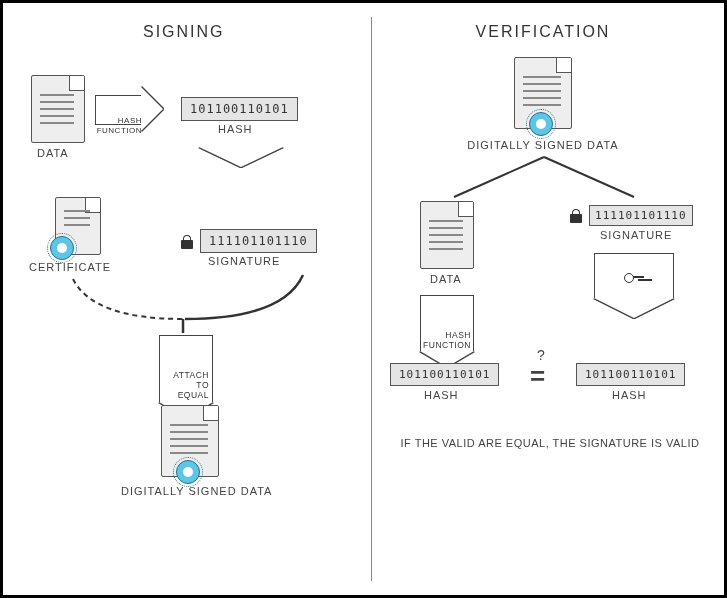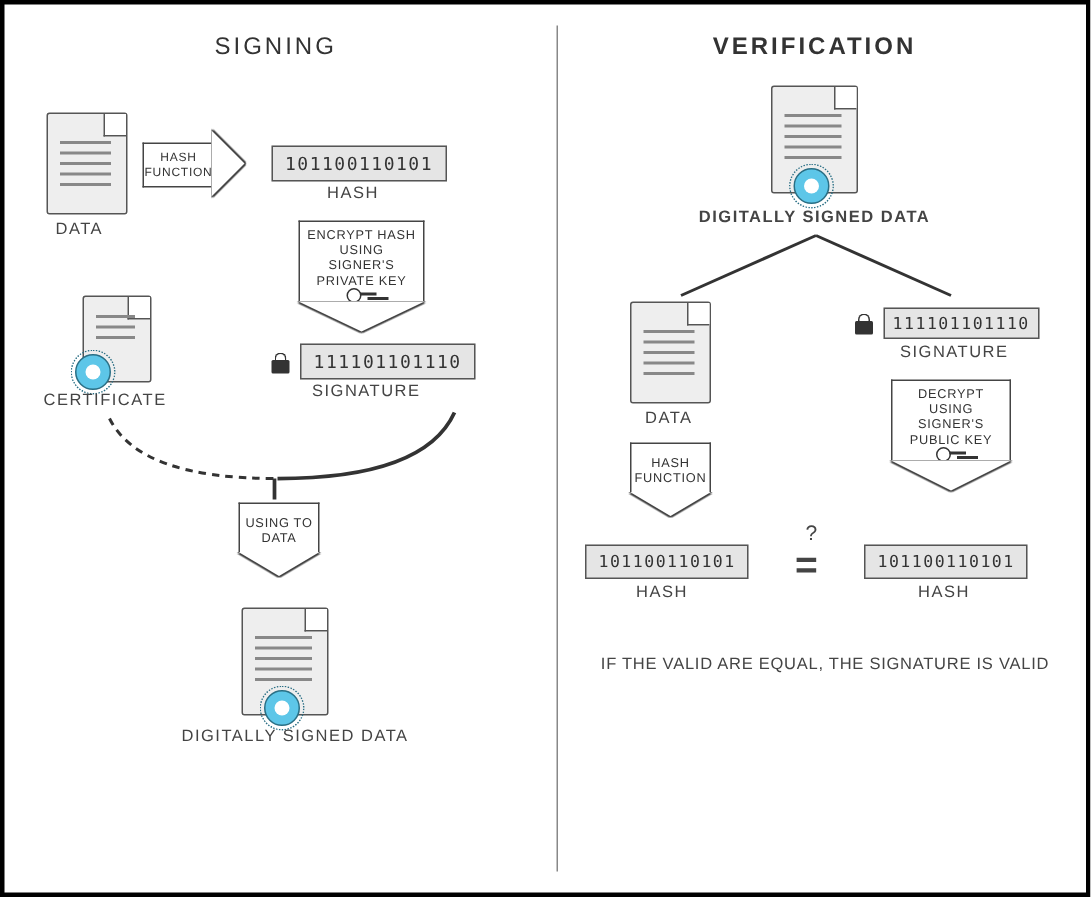--- a/index.html
+++ b/index.html
@@ -15,21 +15,21 @@
     border:3px solid #000;
     padding:14px 10px;
     display:flex;
     gap:10px;
   }
   .panel{position:relative;height:100%;}
   .signing{width:348px;}
   .verify{flex:1;border-left:1px solid #888;padding-left:16px;}
   .title{font-size:16px;letter-spacing:2px;text-align:center;}
   .label{font-size:11px;letter-spacing:1px;text-align:center;color:#444;}
-  .small{font-size:8.5px;line-height:1.2;letter-spacing:.5px;color:#333;text-align:center;}
+  .small{font-size:8.5px;line-height:1.2;letter-spacing:.5px;color:#333;text-align:right;margin-top:31px;}
   .bits{
     display:inline-block;
     padding:4px 8px;
     border:1px solid #555;
     background:#e5e5e5;
     font-family:Consolas,monospace;
     font-size:12px;
     letter-spacing:1px;
   }
   
@@ -49,21 +49,21 @@
   .darrow .body{border:1.5px solid #444;border-bottom:none;background:#fff;padding:3px 3px 1px;min-height:28px;display:flex;flex-direction:column;align-items:center;justify-content:center;}
   .darrow .head{width:0;height:0;margin:0 auto;border-left:36px solid transparent;border-right:36px solid transparent;border-top:20px solid #fff;filter:drop-shadow(1px 0 0 #444) drop-shadow(-1px 0 0 #444) drop-shadow(0 1px 0 #444);position:relative;left:0;}
   .darrow.slim{width:54px;} .darrow.slim .head{border-left-width:27px;border-right-width:27px;border-top-width:16px;}
   .key{width:20px;height:8px;position:relative;}
   .key::before{content:"";position:absolute;left:0;top:0;width:8px;height:8px;border:1.5px solid #333;border-radius:50%;}
   .key::after{content:"";position:absolute;left:9px;top:3px;width:11px;height:2px;background:#333;box-shadow:8px 3px 0 0 #333, 5px 3px 0 0 #333;}
   .lock{width:12px;height:14px;position:relative;display:inline-block;vertical-align:middle;margin-right:4px;}
   .lock::before{content:"";position:absolute;bottom:0;left:0;width:12px;height:9px;background:#333;border-radius:1px;}
   .lock::after{content:"";position:absolute;top:0;left:2px;width:6px;height:6px;border:1.5px solid #333;border-bottom:none;border-radius:6px 6px 0 0;}
   .pos{position:absolute;}
-  .center{left:50%;transform:translateX(-50%);font-weight:bold;}
+  .center{left:50%;transform:translateX(-50%);}
   .eq{font-size:26px;font-weight:bold;color:#444;}
   .q{font-size:14px;color:#444;}
   svg{overflow:visible;}
 </style>
 </head>
 <body>
 
 <div class="frame">
 
   <div class="panel signing">
@@ -88,24 +88,20 @@
         </div>
       <div class="head"></div>
     </div>
 
     <div class="pos" style="top:80px;left:168px">
       <span class="bits">101100110101</span>
     </div>
     <div class="label pos" style="top:106px;left:205px">HASH</div>
 
     <div class="darrow pos" style="top:130px;left:186px;width:84px">
-      <div class="body" style="min-height:40px">
-        <div class="small">ENCRYPT HASH USING SIGNER'S PRIVATE KEY</div>
-        <div class="key"></div>
-      </div>
       <div class="head" style="border-left-width:42px;border-right-width:42px"></div>
     </div>
 
     <div class="pos" style="top:212px;left:168px">
       <span class="lock"></span>
       <span class="bits">111101101110</span>
     </div>
     <div class="label pos" style="top:238px;left:195px">SIGNATURE</div>
 
     <div class="pos" style="top:180px;left:42px">
@@ -121,21 +117,21 @@
     <div class="label pos" style="top:244px;left:16px">CERTIFICATE</div>
 
     <svg class="pos" style="top:256px;left:20px" width="310" height="80">
       <path d="M40 6 Q 60 46 150 46" stroke="#333" stroke-width="2" fill="none" stroke-dasharray="5 4"></path>
       <path d="M270 2 Q 250 46 152 46" stroke="#333" stroke-width="2.5" fill="none"></path>
       <path d="M150 46 L150 60" stroke="#333" stroke-width="2.5" fill="none"></path>
     </svg>
 
     <div class="darrow slim pos" style="top:318px;left:146px">
       <div class="body">
-          <div class="small">USING TO DATA</div>
+          <div class="small">ATTACH TO EQUAL</div>
         </div>
       <div class="head"></div>
     </div>
 
     <div class="pos" style="top:388px;left:148px">
       <div class="doc" style="width:56px;height:70px">
         <div class="lines">
             <span></span>
             <span></span>
             <span></span>
@@ -191,21 +187,20 @@
 
     <div class="darrow slim pos" style="top:278px;left:48px">
       <div class="body">
           <div class="small">HASH FUNCTION</div>
         </div>
       <div class="head"></div>
     </div>
 
     <div class="darrow pos" style="top:236px;left:222px;width:80px">
       <div class="body" style="min-height:40px">
-        <div class="small">DECRYPT USING SIGNER'S PUBLIC KEY</div>
         <div class="key"></div>
       </div>
       <div class="head" style="border-left-width:40px;border-right-width:40px"></div>
     </div>
 
     <div class="pos" style="top:346px;left:18px">
       <span class="bits" style="font-size:11px">101100110101</span>
     </div>
     <div class="label pos" style="top:372px;left:52px">HASH</div>
 

